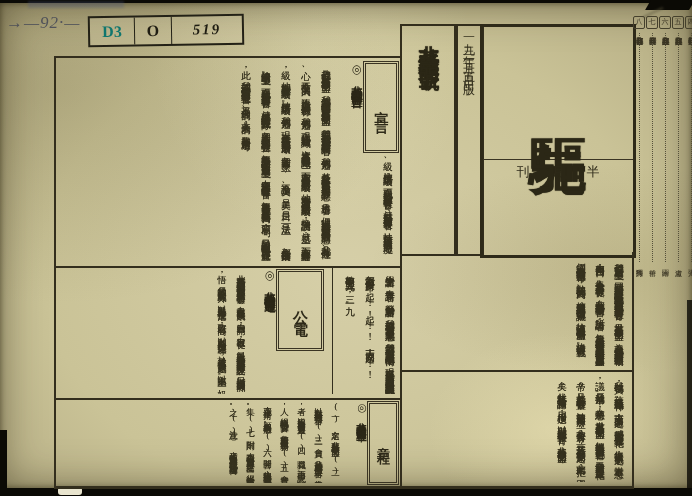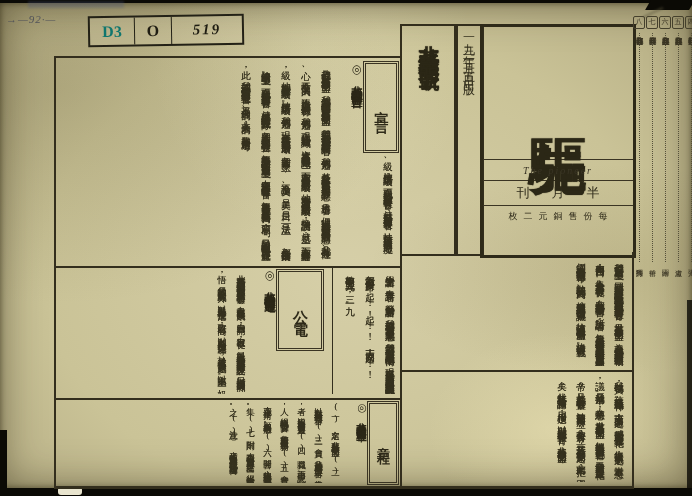--- a/index.html
+++ b/index.html
@@ -50,21 +50,21 @@
 
   <div class="edge" style="left:0;top:0;width:692px;height:3px;"></div>
   <div class="edge" style="left:0;top:488px;width:692px;height:8px;"></div>
   <div class="edge" style="left:648px;top:0;width:44px;height:10px;transform:skewX(-30deg);"></div>
   <div class="edge" style="left:687px;top:300px;width:5px;height:196px;opacity:.8;"></div>
   <div class="edge" style="left:0;top:430px;width:7px;height:66px;"></div>
   <div style="position:absolute;left:58px;top:487px;width:24px;height:8px;background:#e9e5cf;border-radius:3px;"></div>
   <div class="smudge" style="left:28px;top:1px;width:96px;height:7px;background:rgba(75,85,130,.28);"></div>
   <div class="smudge" style="left:640px;top:2px;width:22px;height:10px;border-bottom:2px solid rgba(90,85,60,.55);transform:rotate(-25deg);"></div>
 
-  <div style="position:absolute;left:6px;top:13px;font-size:11px;font-style:italic;color:#3d4154;opacity:.8;letter-spacing:1px;">→—92·—</div>
+  <div style="position:absolute;left:6px;top:13px;font-size:17px;font-style:italic;color:#3d4154;opacity:.8;letter-spacing:1px;">→—92·—</div>
 
   <div style="position:absolute;left:88px;top:15px;width:152px;height:27px;border:2px solid #232116;display:flex;transform:rotate(-1deg);background:rgba(222,215,180,.25);">
     <div style="width:44px;border-right:1.5px solid #232116;font-size:16px;font-weight:bold;color:#0f766e;display:flex;align-items:center;justify-content:center;">D3</div>
     <div style="width:36px;border-right:1.5px solid #232116;font-size:16px;font-weight:bold;color:#1f1d12;display:flex;align-items:center;justify-content:center;">O</div>
     <div style="flex:1;font-size:15px;font-style:italic;font-weight:bold;color:#1f1d12;display:flex;align-items:center;justify-content:center;letter-spacing:2px;">519</div>
   </div>
 
   <div class="frame" style="left:54px;top:56px;width:346px;height:208px;border-right:none;">
     <div class="secbox" style="right:3px;top:3px;width:30px;height:86px;">
       <div class="v" style="font-size:14px;letter-spacing:8px;">宣言</div>
@@ -96,28 +96,22 @@
   </div>
 
   <div class="frame" style="left:454px;top:24px;width:26px;height:228px;display:flex;justify-content:center;">
     <div class="v" style="font-size:12px;line-height:24px;letter-spacing:4px;color:#332f1d;padding-top:4px;">一九二二年三月十五日出版</div>
   </div>
 
   <div style="position:absolute;left:480px;top:24px;width:150px;height:228px;border:3px solid #2e2a19;">
     <div class="mast-banner">
       <div class="v">先驅</div>
     </div>
-    <div class="mast-row" style="height:20px;">
-      <span style="font-size:10px;font-style:italic;letter-spacing:2px;color:#3a3525;">The pioneer</span>
-    </div>
     <div class="mast-row" style="height:24px;font-family:Liberation Mono, monospace;">
       <span style="font-size:13px;letter-spacing:22px;margin-left:22px;color:#2e2a19;">刊月半</span>
-    </div>
-    <div class="mast-row" style="height:20px;">
-      <span style="font-size:9px;letter-spacing:6px;margin-left:6px;color:#2e2a19;">枚二元銅售份每</span>
     </div>
   </div>
 
   <div class="frame" style="left:400px;top:252px;width:230px;height:118px;border-top:none;">
     <div class="vbody" style="position:absolute;left:4px;top:4px;bottom:4px;right:4px;line-height:19px;">我們反對資本主義，同時必須反對這擁護資本主義欺騙一般平民的現代基督教及基督教會。『世界基督教學生同盟』，為現代基督教及基督教會的產物。彼們預備於本年四月四日，集合全世界基督教徒，在北京清華學校開會。所討論者，無非是怎樣維持世界資本主義及怎樣在中國發展資本主義的把戲。我們認定彼為污辱我國青年、欺騙我國人民、掠奪我國經濟的強盜會議，故憤然組織這個同盟，決誓與彼宣戰。</div>
   </div>
 
   <div class="frame" style="left:400px;top:370px;width:230px;height:116px;border-top:none;border-bottom-width:3px;">
     <div class="vbody" style="position:absolute;left:4px;top:4px;bottom:4px;right:4px;line-height:19px;">我以物質，蘊育奴我以精神。東南文盛之區，感變而為耶教化資本化，無復清寧之氣，豈不可悲！灜府會議，辱我清華。上帝慈悲，世界基督教學生同盟，無端集合於我國之首都。吾愛國青年之血淚未乾，焉能強顏以頌上帝？且北京不乏耶教會堂，清華乃國款所立、非教會所立，又焉能供一教徒之用？此而不拒，中國無人矣！伏乞諸公發為讜論，用斥橫逆，以期永潔我青年教育界。非基督教學生同盟叩。</div>
   </div>

